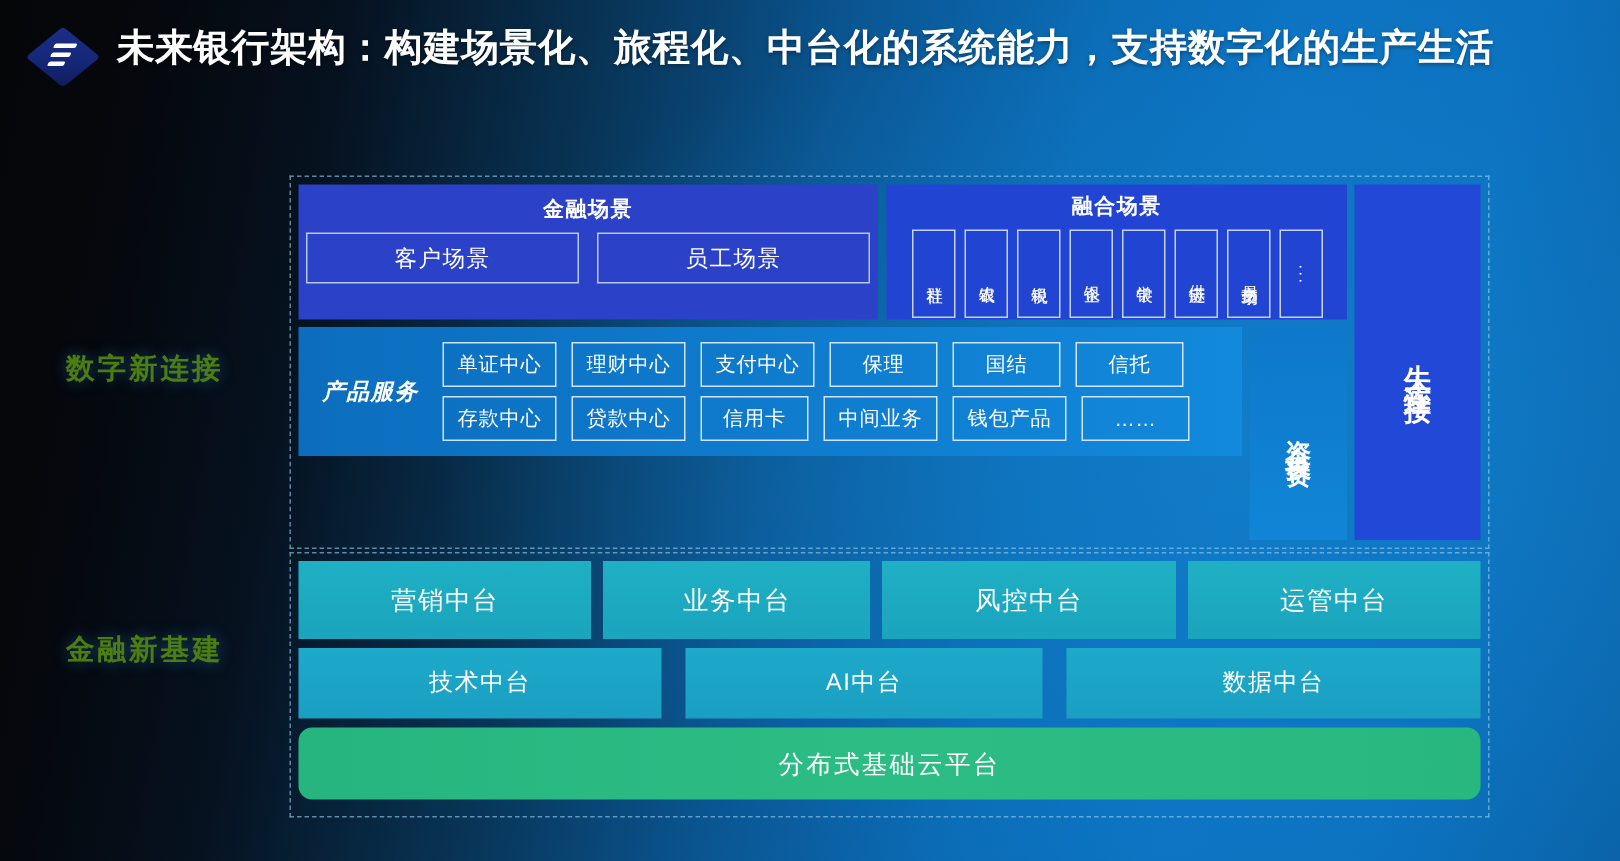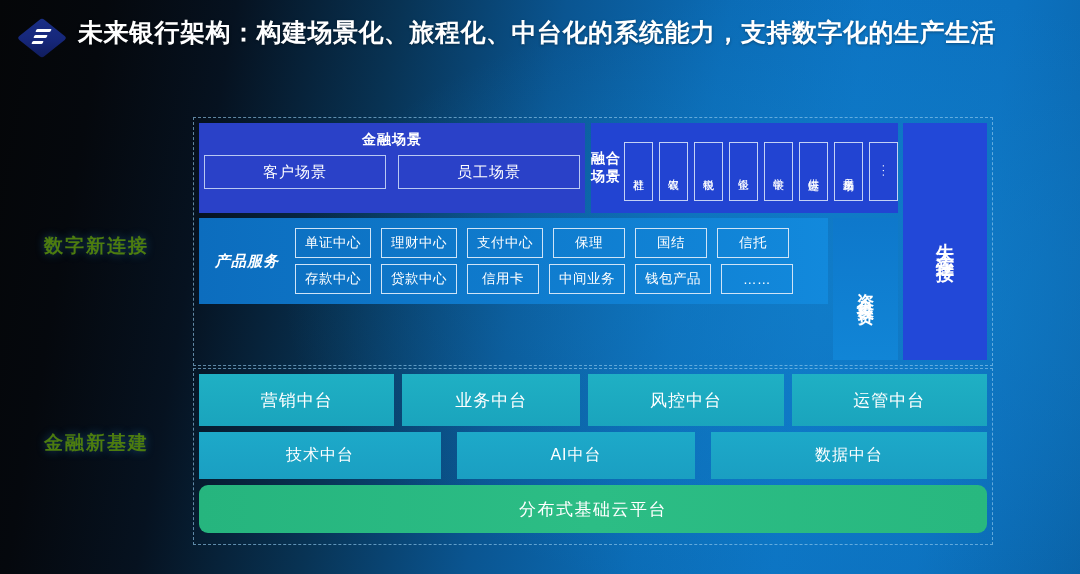--- a/index.html
+++ b/index.html
@@ -54,21 +54,21 @@
     max-width: 930px;
     text-shadow: 0 1px 3px rgba(0,0,0,0.35);
   }
 
   
   .rail-label {
     position: absolute; color: #4d7c0f; font-size: 19px; font-weight: 700;
     letter-spacing: 2px; text-shadow: 0 0 10px rgba(40,130,200,0.45);
   }
   .rail-connect { left: 44px; top: 233px; }
-  .rail-infra   { left: 44px; top: 430px; }
+  .rail-infra   { left: 44px; top: 420px; }
 
   
   .diagram { position: absolute; left: 193px; top: 117px; width: 800px; height: 428px; }
 
   .dashed-box {
     position: absolute; left: 0; width: 800px;
     border: 1px dashed rgba(150,205,240,0.62);
   }
   .dashed-top    { top: 0;   height: 249px; }
   .dashed-bottom { top: 251px; height: 177px; }
@@ -81,21 +81,21 @@
   .upper-left { width: 699px; display: flex; flex-direction: column; gap: 5px; }
 
   .scenario-row { height: 90px; display: flex; gap: 6px; }
 
   .panel-finscene {
     width: 386px; background: #2a41c8; position: relative;
     display: flex; flex-direction: column; align-items: center; padding-top: 8px;
   }
   .panel-fusescene {
     flex: 1; background: #2244d2; position: relative;
-    display: flex; flex-direction: row; align-items: center; padding-top: 6px;
+    display: flex; flex-direction: column; align-items: center; padding-top: 6px;
   }
   .panel-heading {
     color: #ffffff; font-size: 14px; font-weight: 700; letter-spacing: 1px;
     margin-bottom: 6px;
   }
   .scene-sub-row { display: flex; gap: 12px; }
   .scene-sub {
     width: 182px; height: 34px; border: 1px solid #b9c8f2;
     display: flex; align-items: center; justify-content: center;
     color: #ffffff; font-size: 15px; letter-spacing: 1px;

